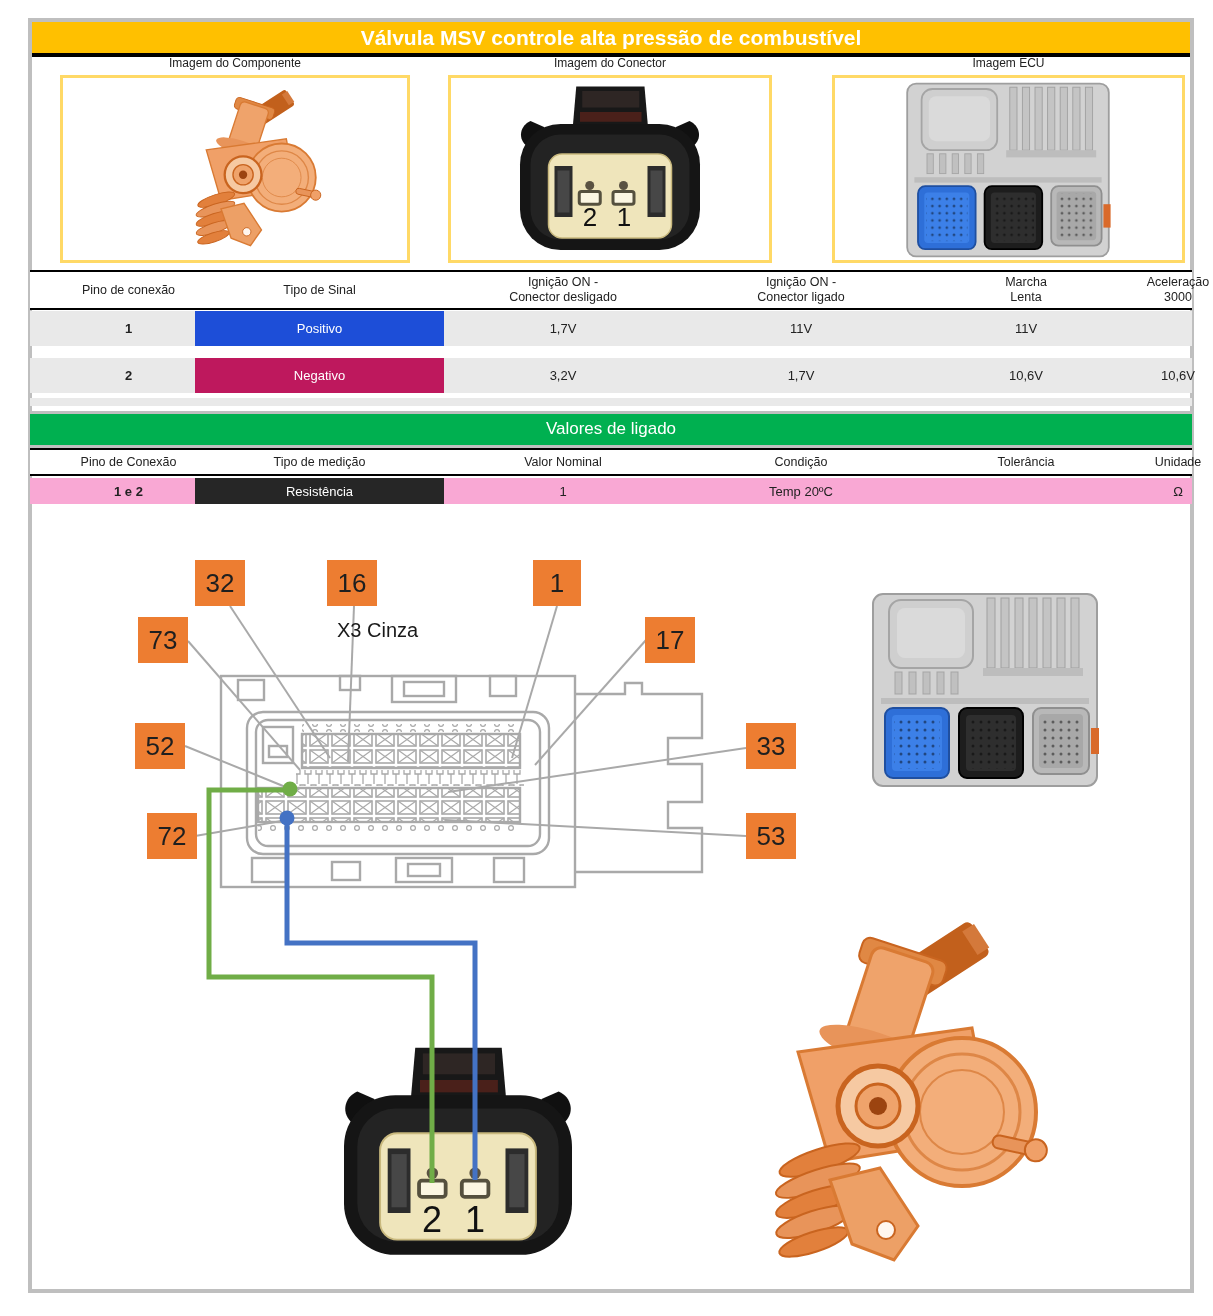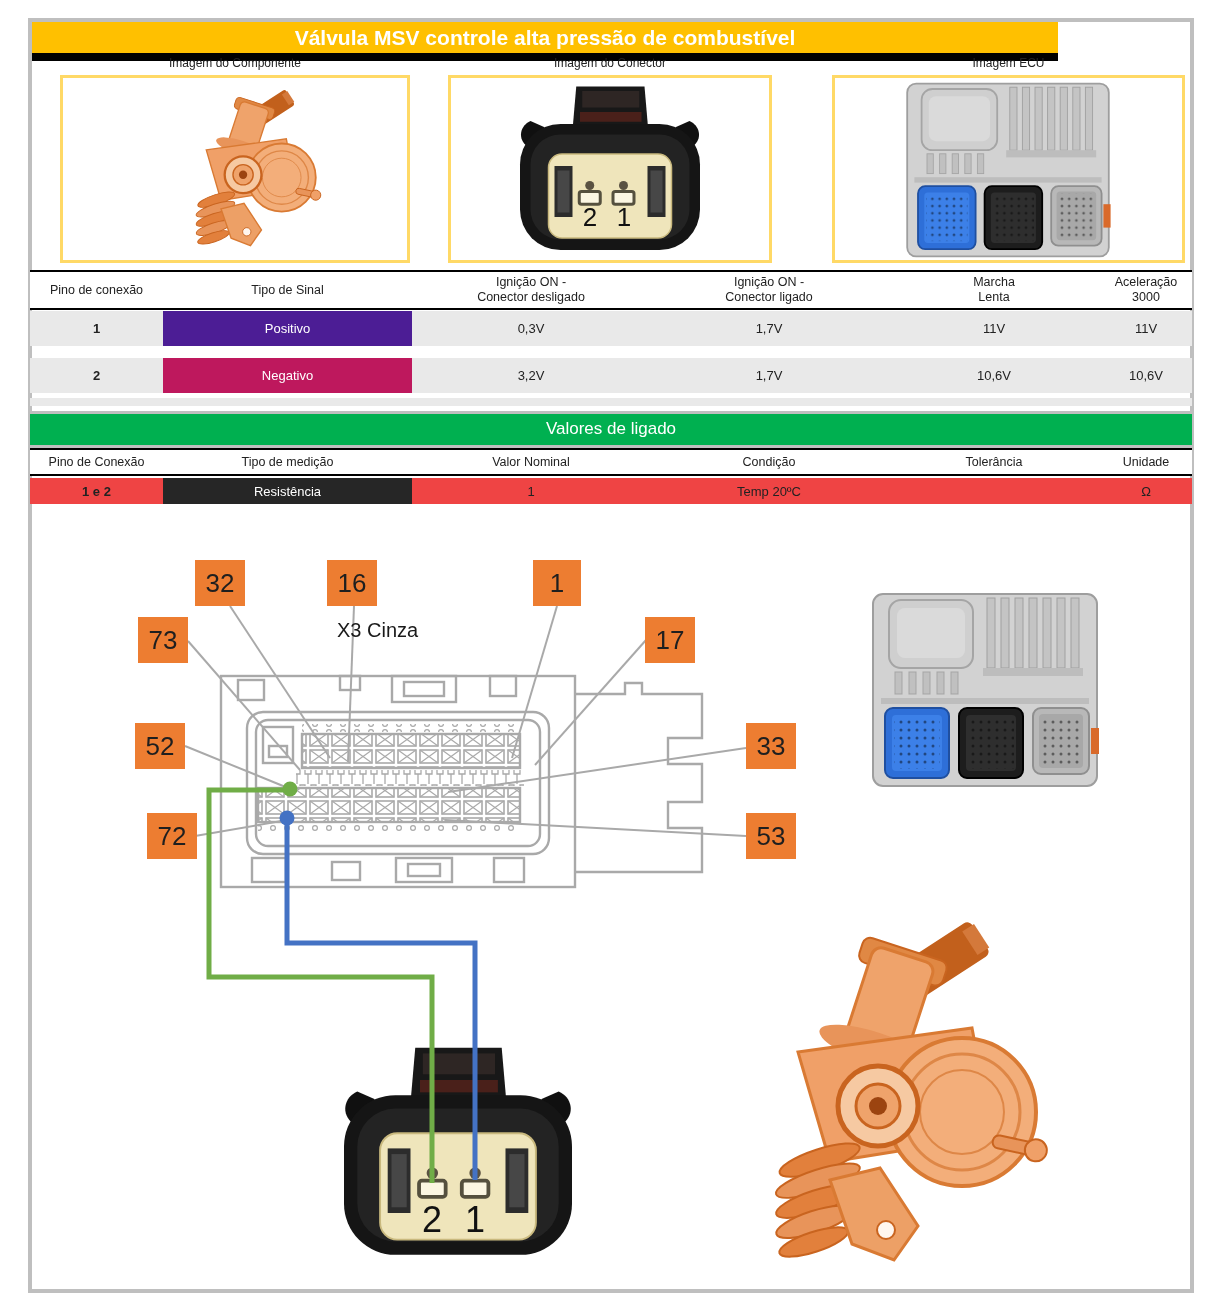--- a/index.html
+++ b/index.html
@@ -1,45 +1,45 @@
 <!DOCTYPE html>
 <html><head>
 <meta charset="utf-8">
 <style>
   html,body{margin:0;padding:0;background:#ffffff;}
   .page{position:relative;width:1213px;height:1316px;background:#ffffff;overflow:hidden;
         font-family:"Liberation Sans",sans-serif;color:#1a1a1a;}
   .frame{position:absolute;left:28px;top:18px;width:1166px;height:1275px;
          border:4px solid #BFBFBF;box-sizing:border-box;pointer-events:none;}
-  .title-bar{position:absolute;left:32px;top:22px;width:1026px;height:31px;
-             background:#FFC000;border-bottom:8px solid #000000;
+  .title-bar{position:absolute;left:32px;top:22px;width:1158px;height:31px;
+             background:#FFC000;border-bottom:4px solid #000000;
              color:#ffffff;font-size:21px;font-weight:bold;text-align:center;line-height:31px;}
   .caption{position:absolute;top:56px;height:16px;font-size:12px;text-align:center;color:#222;}
   .cap1{left:60px;width:350px;} .cap2{left:448px;width:324px;} .cap3{left:832px;width:353px;}
   .imgbox{position:absolute;top:75px;height:188px;border:3px solid #FFD966;box-sizing:border-box;background:#fff;}
   .box1{left:60px;width:350px;} .box2{left:448px;width:324px;} .box3{left:832px;width:353px;}
   .grid6{position:absolute;left:30px;width:1162px;display:grid;
-         grid-template-columns:133px 249px 238px 238px 212px 92px;box-sizing:border-box;}
+         grid-template-columns:133px 249px 238px 238px 212px 92px;box-sizing:border-box;padding-left:32px;}
   .t1-head{top:270px;height:40px;border-top:2px solid #000;border-bottom:2px solid #000;background:#fff;}
   .hcell{display:flex;flex-direction:column;justify-content:center;align-items:center;
          font-size:12.5px;line-height:15px;color:#222;}
   .trow{height:35px;background:#E9E9E9;}
   .r1{top:311px;} .r2{top:358px;}
   .cell{display:flex;align-items:center;justify-content:center;font-size:13px;color:#222;}
   .pincell{font-weight:bold;}
   .sigbox{width:100%;height:100%;display:flex;align-items:center;justify-content:center;
           color:#fff;font-size:13px;}
-  .sig-pos{background:#4c1d95;} .sig-neg{background:#be185d;} .sig-res{background:#262626;}
+  .sig-pos{background:#1d4ed8;} .sig-neg{background:#be185d;} .sig-res{background:#262626;}
   .stub-row{position:absolute;left:30px;top:398px;width:1162px;height:8px;background:#E9E9E9;}
   .green-bar{position:absolute;left:30px;top:411px;width:1162px;height:37px;box-sizing:border-box;
              background:#00B050;border-top:3px solid #BFBFBF;border-bottom:3px solid #BFBFBF;
              color:#fff;font-size:17px;text-align:center;line-height:30px;}
   .t2-head{top:448px;height:28px;border-top:2px solid #000;border-bottom:2px solid #000;background:#fff;}
   .t2-head .hcell{font-size:12.5px;}
-  .t2-row{top:478px;height:26px;background:#ef4444;}
+  .t2-row{top:478px;height:26px;background:#f9a8d4;}
   .t2-row .cell{font-size:13px;}
   .unitcell{font-size:15px;}
   svg{position:absolute;}
   .svgtext{font-family:"Liberation Sans",sans-serif;}
 </style>
 </head>
 <body>
 
 <div class="page">
 
@@ -189,21 +189,20 @@
         <span>Aceleração</span>
         <span>3000</span>
       </div>
   </div>
 
   <div class="grid6 trow r1">
     <div class="cell pincell">1</div>
     <div class="cell">
         <div class="sigbox sig-pos">Positivo</div>
       </div>
-    <div class="cell">0,3V</div>
     <div class="cell">1,7V</div>
     <div class="cell">11V</div>
     <div class="cell">11V</div>
   </div>
 
   <div class="grid6 trow r2">
     <div class="cell pincell">2</div>
     <div class="cell">
         <div class="sigbox sig-neg">Negativo</div>
       </div>

